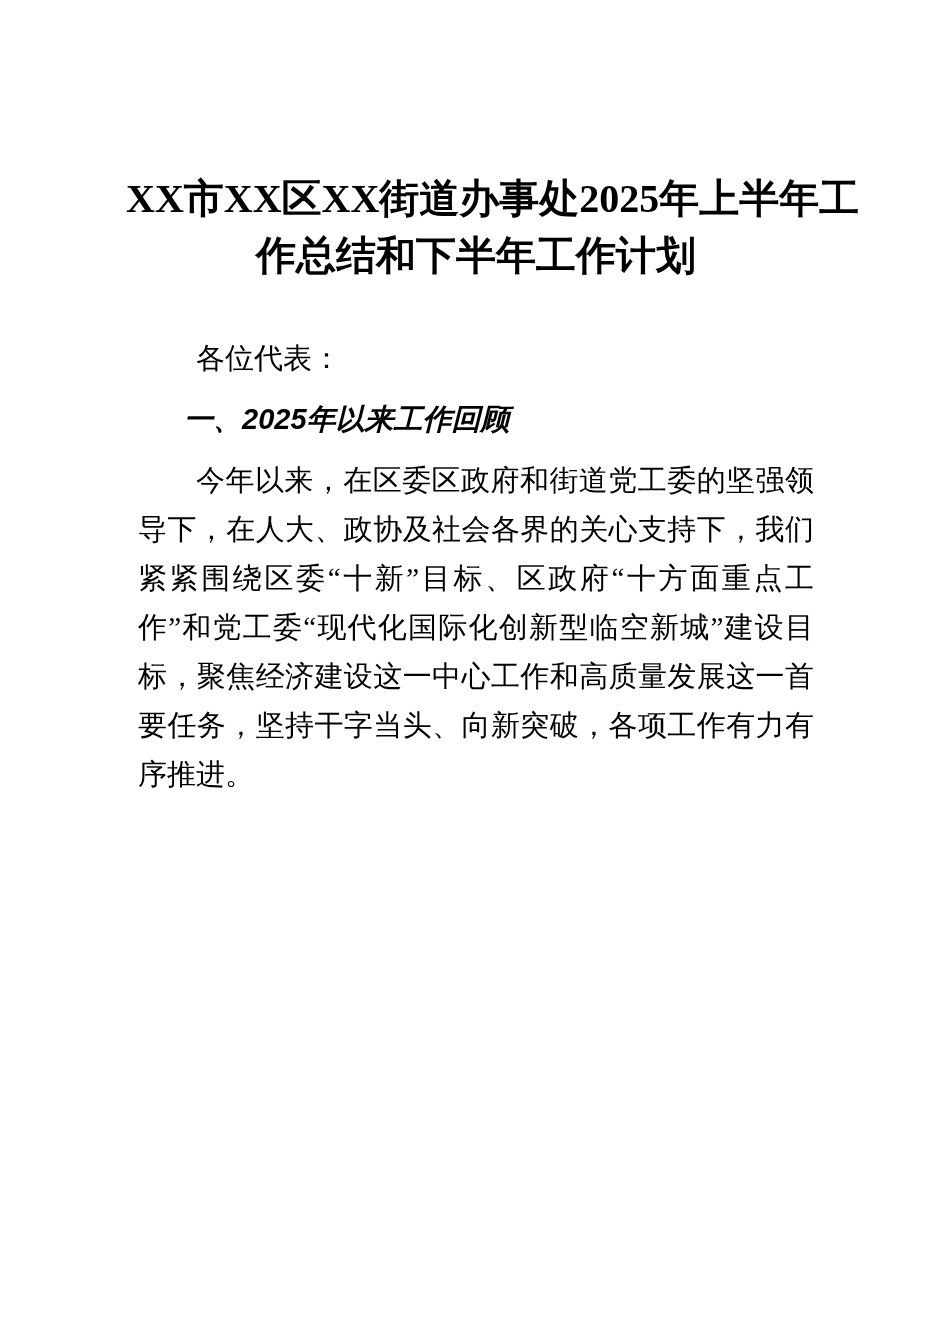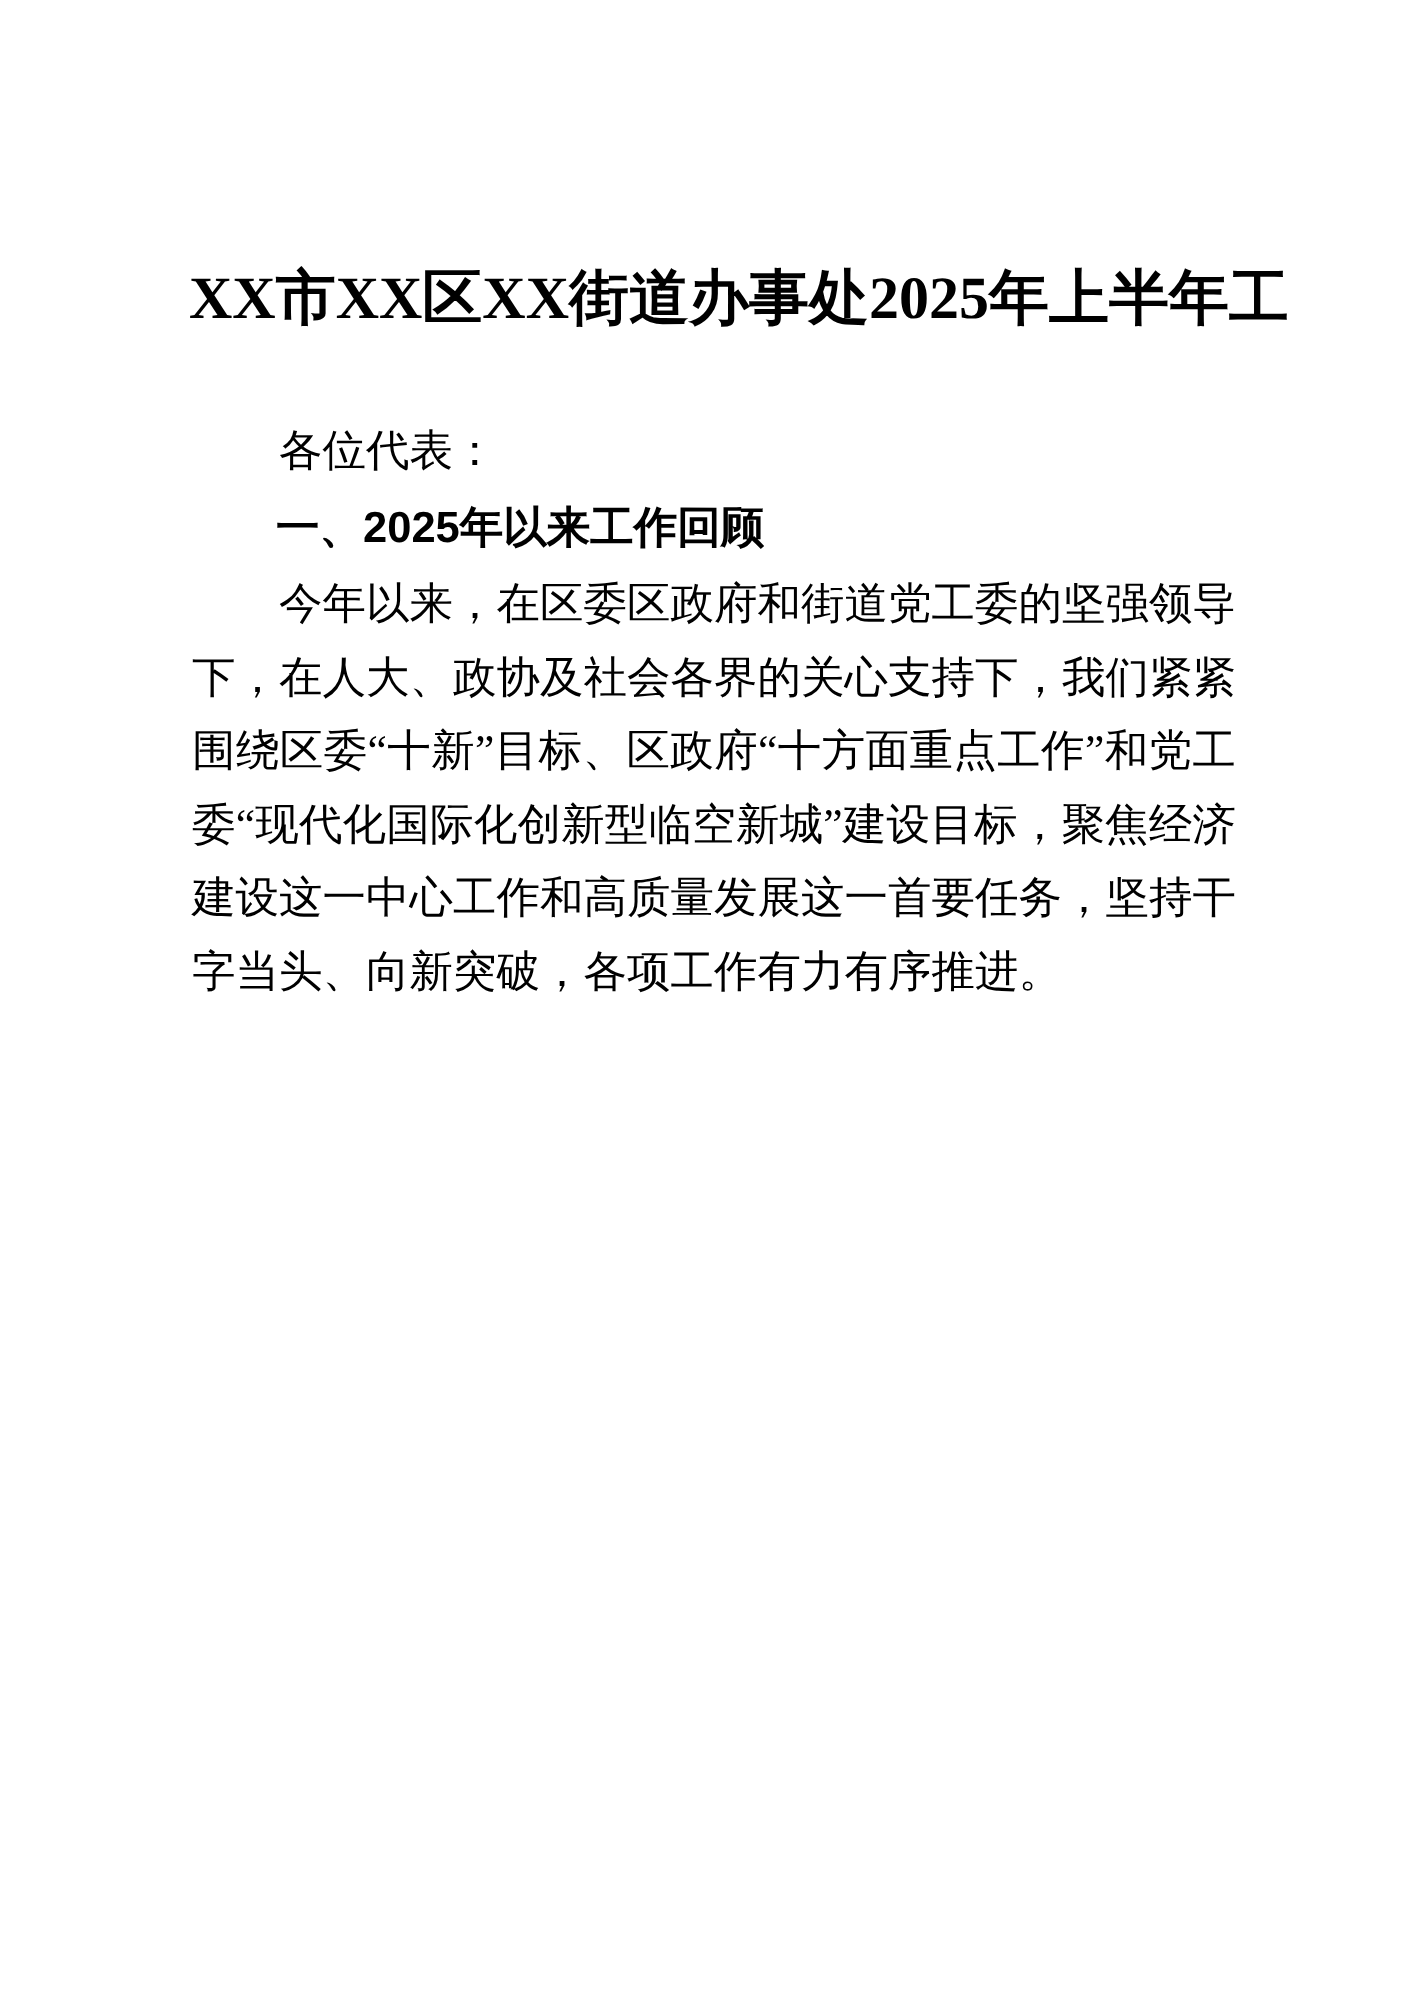--- a/index.html
+++ b/index.html
@@ -25,50 +25,52 @@
     font-weight: 700;
     font-size: 40px;
     line-height: 57px;
     text-align: center;
   }
   .doc-title .title-line {
     display: block;
     white-space: nowrap;
   }
   .body-para {
-    margin: 2px;
+    margin: 12px;
     font-family: "Liberation Serif", "DejaVu Serif", serif;
     font-weight: 400;
     font-size: 29px;
     line-height: 49px;
     text-align: justify;
     text-justify: inter-ideograph;
     text-indent: 2em;
     word-break: break-all;
   }
   .section-heading {
     margin: 0;
     font-family: "Liberation Sans", "DejaVu Sans", sans-serif;
     font-weight: 700;
     font-size: 29px;
     line-height: 49px;
     text-indent: 2em;
     text-align: left;
+    font-style: italic;
   }
   .subsection-lead {
     font-weight: 700;
   }
 </style>
 </head>
 <body>
 
 <div class="page">
 
   <h1 class="doc-title">
     <span class="title-line">XX市XX区XX街道办事处2025年上半年工</span>
+    <span class="title-line">作总结和下半年工作计划</span>
   </h1>
 
   <p class="body-para">各位代表：</p>
 
 
   <h2 class="section-heading">一、2025年以来工作回顾</h2>
 
   <p class="body-para">今年以来，在区委区政府和街道党工委的坚强领导下，在人大、政协及社会各界的关心支持下，我们紧紧围绕区委“十新”目标、区政府“十方面重点工作”和党工委“现代化国际化创新型临空新城”建设目标，聚焦经济建设这一中心工作和高质量发展这一首要任务，坚持干字当头、向新突破，各项工作有力有序推进。</p>
 
 

